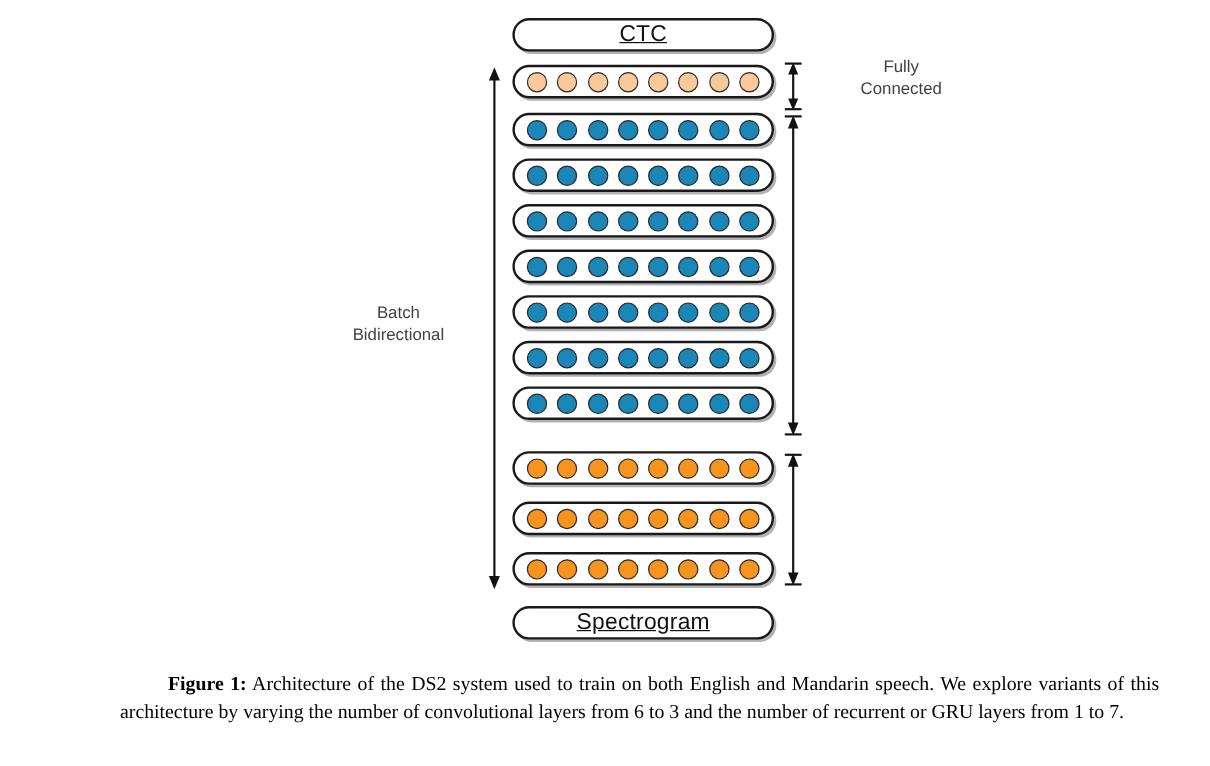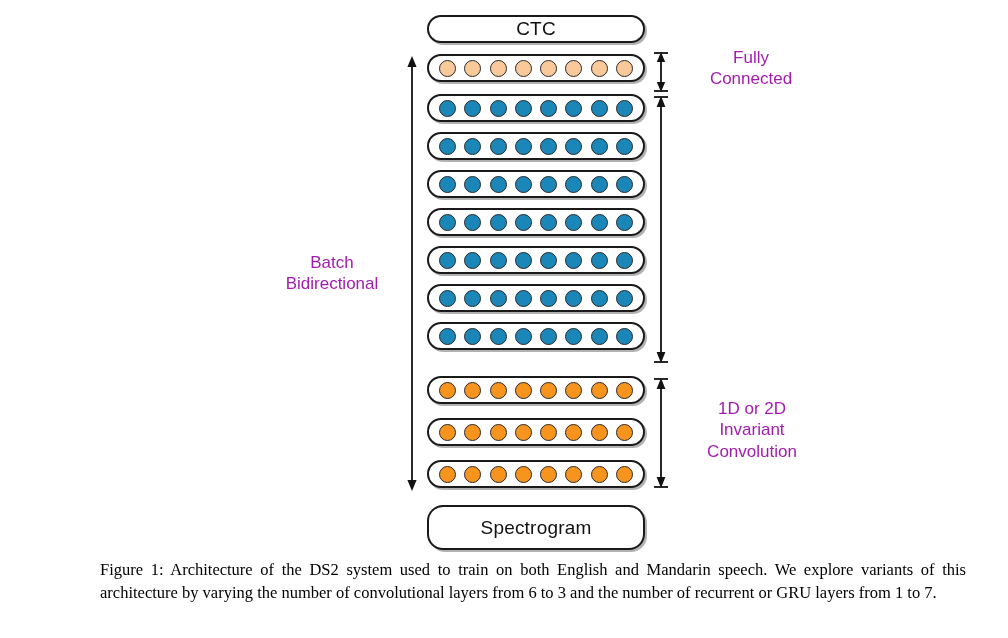--- a/index.html
+++ b/index.html
@@ -33,20 +33,21 @@
     box-shadow: 2px 2px 0 rgba(0,0,0,0.30);
   }
 
   .text-box {
     display: flex;
     align-items: center;
     justify-content: center;
     font-size: 19px;
     letter-spacing: 0.2px;
     color: #111111;
+    text-decoration: underline;
   }
 
   
   .node-row {
     display: flex;
     align-items: center;
     justify-content: space-between;
     padding: 0 10px;
   }
   .node {
@@ -57,23 +58,23 @@
     box-sizing: border-box;
     flex: 0 0 auto;
   }
   .node.fc   { background: #f9c99a; }
   .node.rnn  { background: #1b86b8; }
   .node.conv { background: #f7941e; }
 
   
   .side-label {
     position: absolute;
-    font-size: 17px;
+    font-size: 14px;
     line-height: 1.25;
-    color: #a21caf;
+    color: #404040;
     text-align: center;
     white-space: pre-line;
   }
 
   
   #arrows {
     position: absolute;
     left: 0; top: 0;
     width: 1008px;
     height: 638px;
@@ -86,21 +87,22 @@
     left: 100px;
     top: 558px;
     width: 866px;
     font-family: "Liberation Serif", serif;
     font-size: 16.5px;
     line-height: 1.42;
     text-align: justify;
     color: #000000;
   }
   #caption .cap-label {
-    font-weight: normal;
+    font-weight: bold;
+    margin-left: 40px;
   }
 </style>
 </head>
 <body>
 
 <div id="figure-root">
 
   <svg id="arrows" viewBox="0 0 1008 638" xmlns="http://www.w3.org/2000/svg">
     <defs>
       <marker id="arrowUp" markerWidth="9" markerHeight="9" refX="4.5" refY="1.2" orient="auto" markerUnits="userSpaceOnUse">
@@ -260,32 +262,29 @@
     <span class="node conv"></span>
     <span class="node conv"></span>
     <span class="node conv"></span>
     <span class="node conv"></span>
     <span class="node conv"></span>
     <span class="node conv"></span>
     <span class="node conv"></span>
     <span class="node conv"></span>
   </div>
 
-  <div class="pill text-box" style="left:427px; top:505px; width:218px; height:45px;">
+  <div class="pill text-box" style="left:427px; top:505px; width:218px; height:28px;">
     <span>Spectrogram</span>
   </div>
 
   <div class="side-label" style="left:262px; top:252px; width:140px;">Batch
 Bidirectional</div>
 
   <div class="side-label" style="left:676px; top:47px; width:150px;">Fully
 Connected</div>
 
 
-  <div class="side-label" style="left:672px; top:398px; width:160px;">1D or 2D
-Invariant
-Convolution</div>
 
 </div>
 
 <div id="caption">
   <span class="cap-label">Figure 1:</span><span> Architecture of the DS2 system used to train on both English and Mandarin speech. We explore variants of this architecture by varying the number of convolutional layers from 6 to 3 and the number of recurrent or GRU layers from 1 to 7.</span>
 </div>
 
 </body></html>

